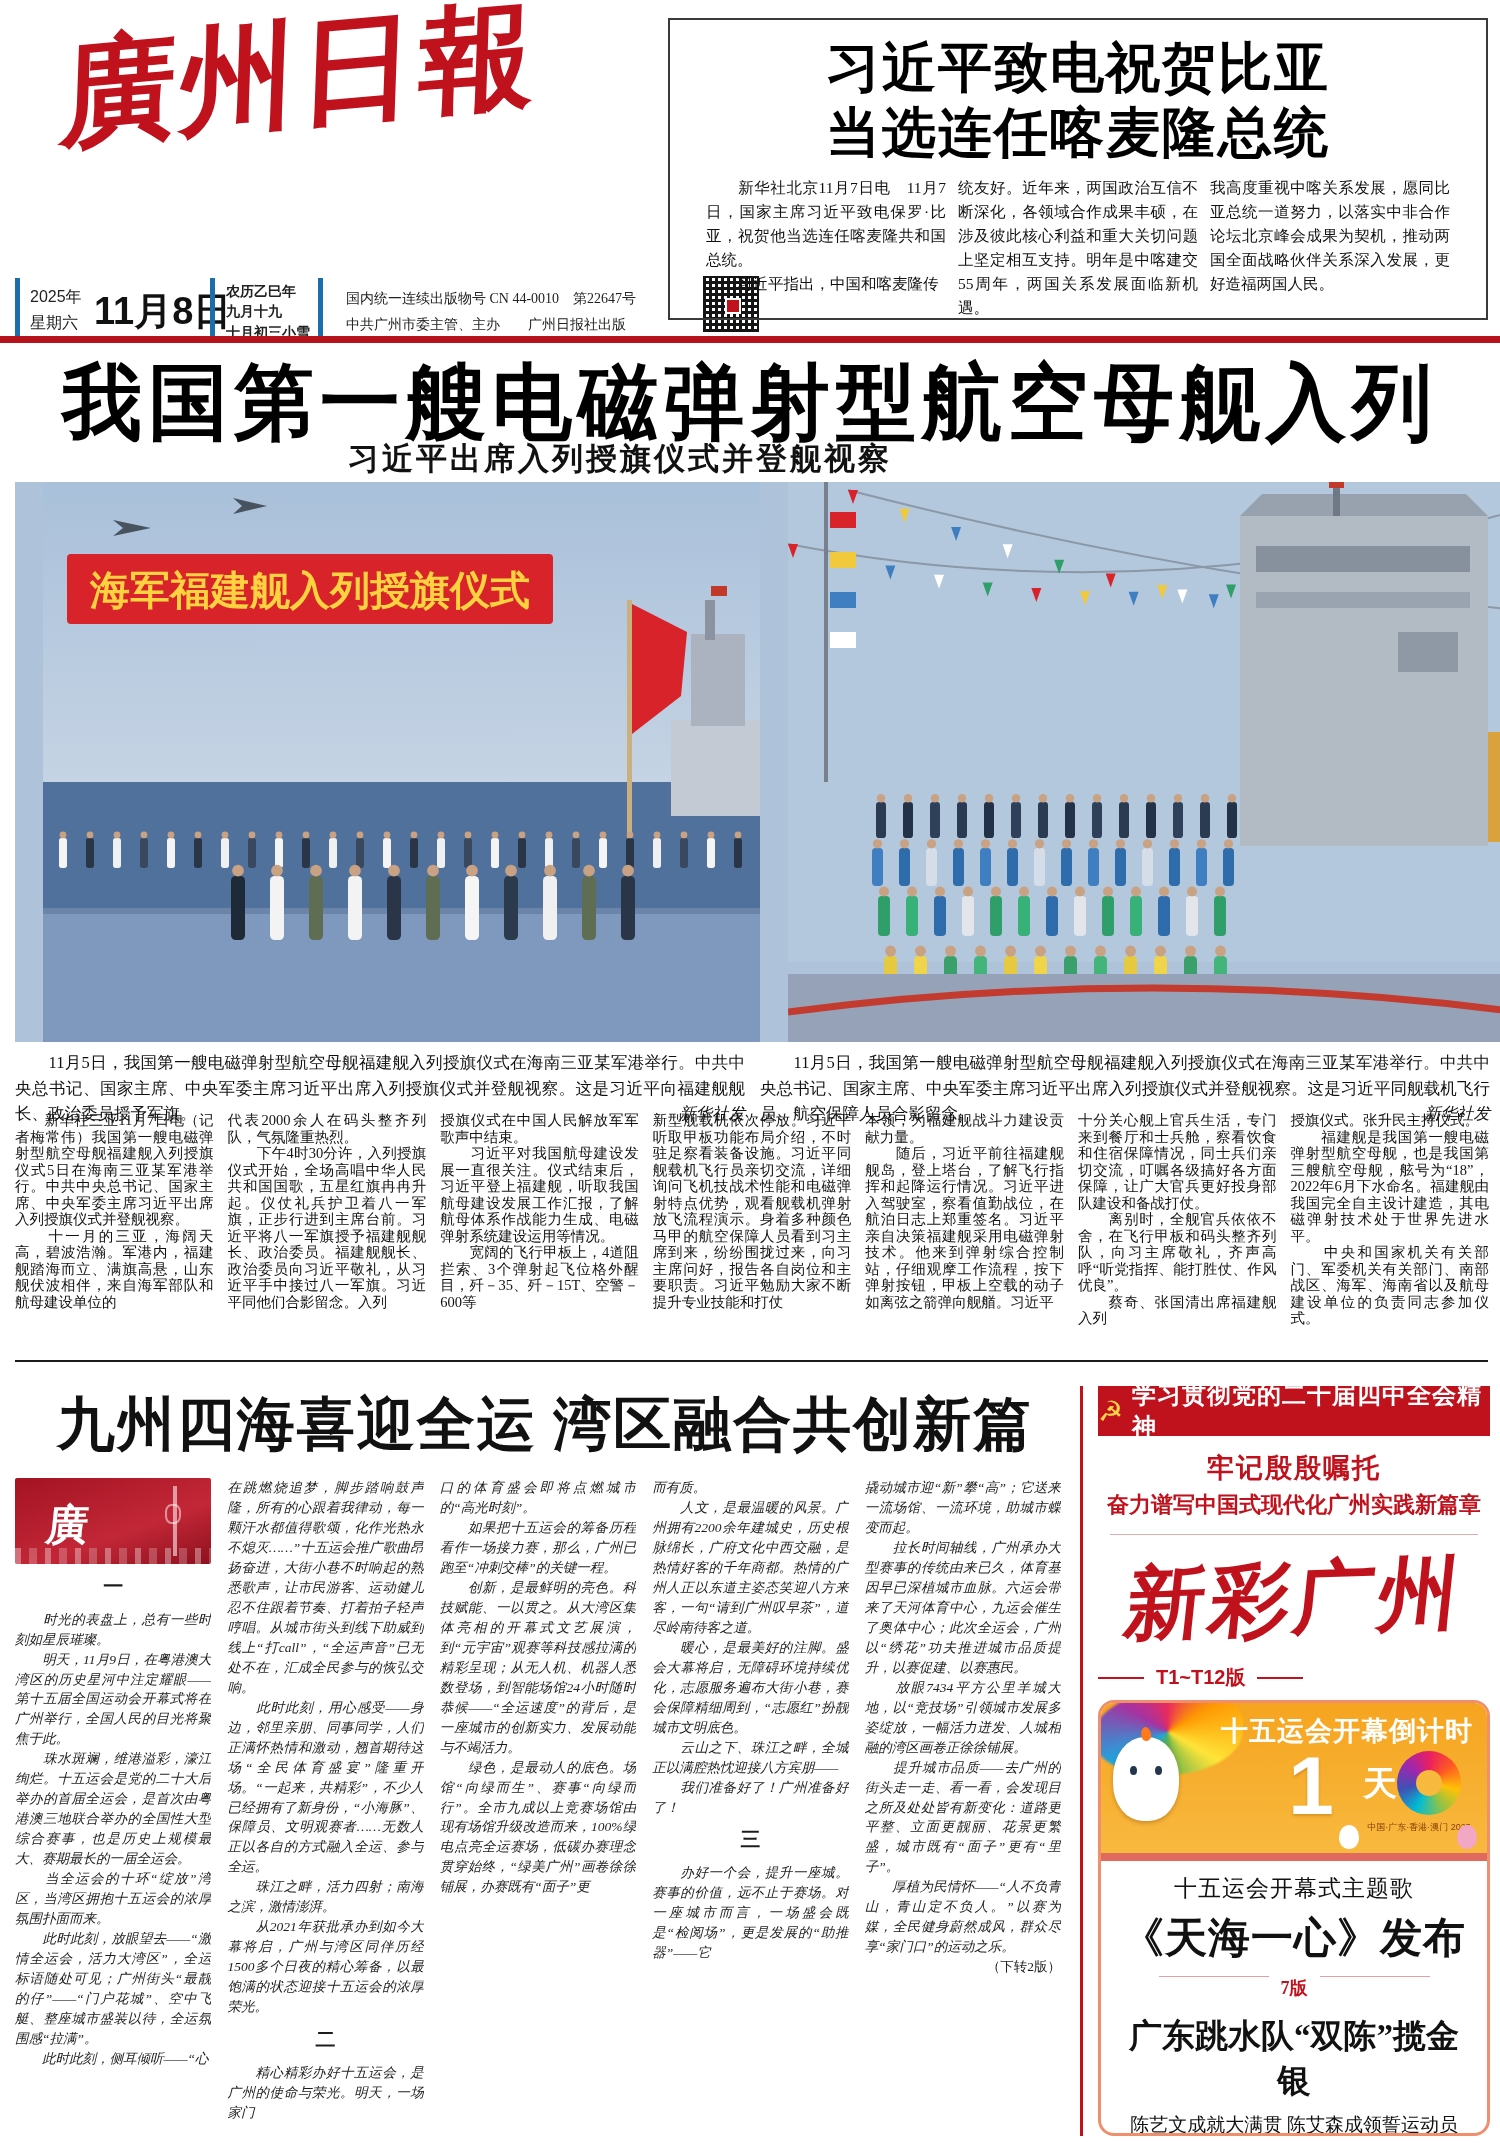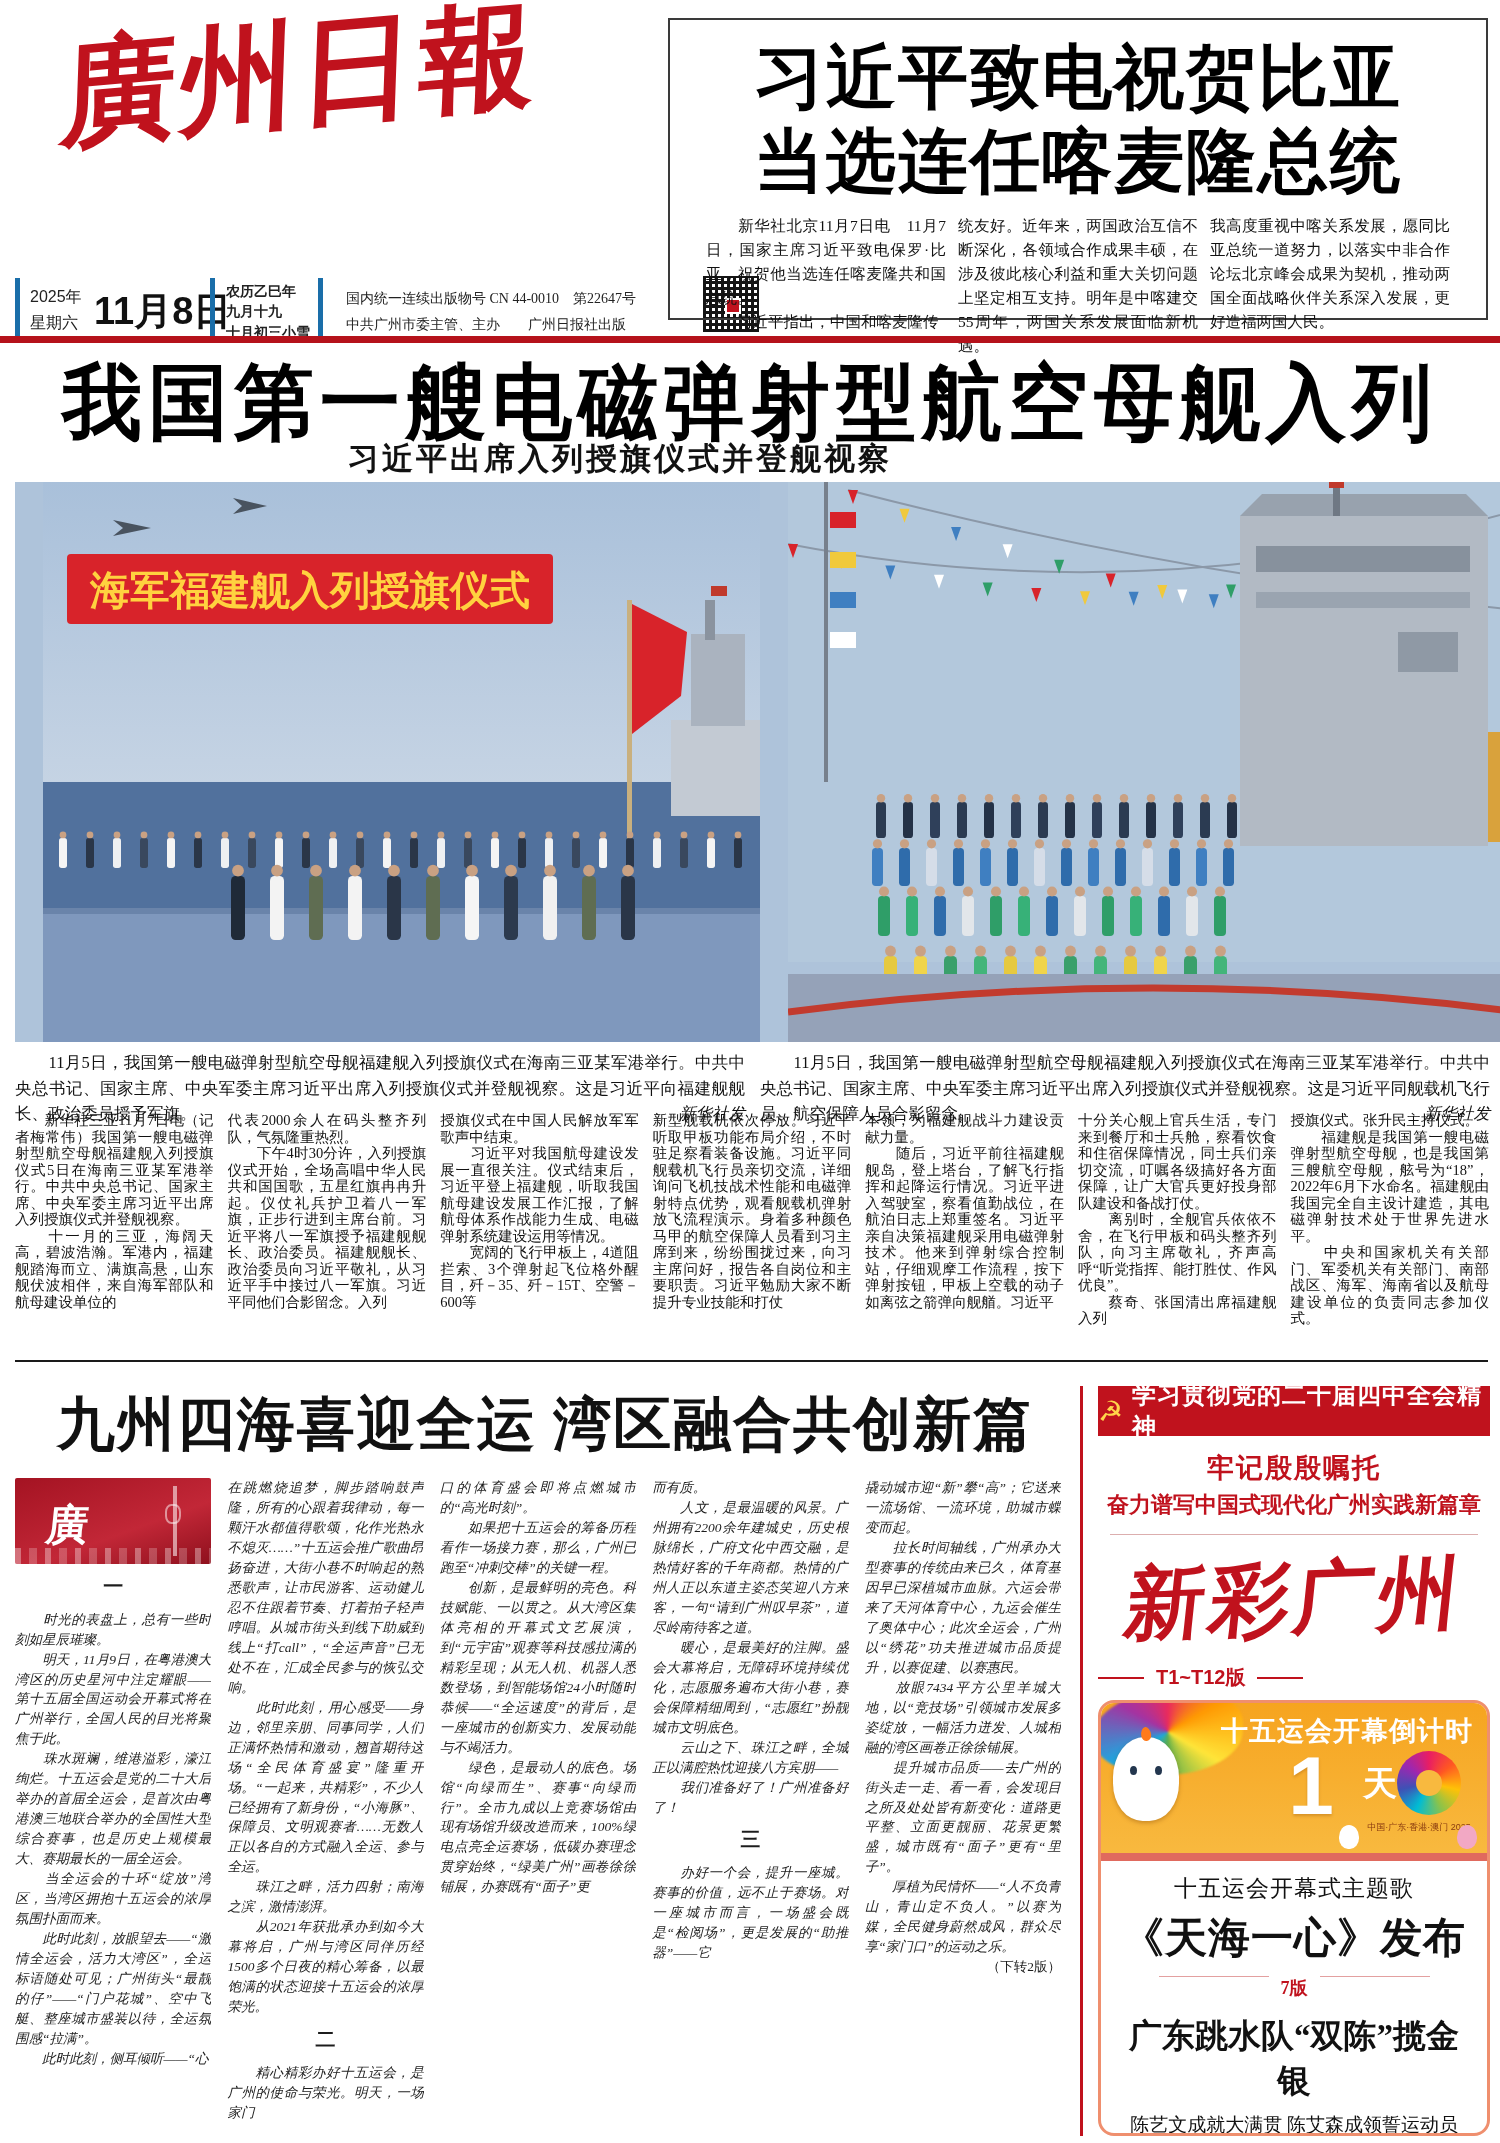--- a/index.html
+++ b/index.html
@@ -16,21 +16,21 @@
   .dateyear{left:30px;top:284px;font-size:16px;line-height:1.6;font-family:"Liberation Sans",sans-serif;color:#222;}
   .datebig{left:94px;top:286px;font-size:38px;font-weight:700;font-family:"Liberation Sans",sans-serif;color:#111;}
   .lunar{left:226px;top:282px;font-size:14px;line-height:1.45;white-space:pre-line;color:#222;font-weight:700;}
   .pubinfo{left:346px;top:286px;width:320px;font-size:14px;line-height:1.85;white-space:pre-line;color:#222;}
   .qr{left:703px;top:276px;width:56px;height:56px;
       background-image:repeating-linear-gradient(0deg,#151515 0 3px,transparent 3px 6px),
                        repeating-linear-gradient(90deg,#151515 0 3px,#fff 3px 6px);}
   .qr .dot{position:absolute;left:22px;top:22px;width:12px;height:12px;background:#c0121d;border:2px solid #fff;}
   
   .tr-box{left:668px;top:18px;width:820px;height:302px;border:2px solid #3a3a3a;box-sizing:border-box;}
-  .tr-title{margin:16px 20px 10px;text-align:center;font-size:70px;font-weight:900;line-height:1.2;
+  .tr-title{margin:16px 20px 10px;text-align:center;font-size:54px;font-weight:900;line-height:1.2;
             white-space:pre-line;letter-spacing:2px;color:#000;}
   .tr-cols{display:flex;gap:12px;margin:10px 36px 0;}
   .tr-col{flex:1;font-size:15.5px;line-height:1.55;}
   
   .redrule{left:0;top:336px;width:1500px;height:7px;background:#b5121b;}
   .headline{left:0;top:350px;width:1500px;text-align:center;font-size:80px;font-weight:900;
             letter-spacing:6px;transform:scaleY(1.04);color:#000;}
   .subhead{left:0;top:438px;width:1240px;text-align:center;font-size:31px;font-weight:700;letter-spacing:3px;}
   .photo{top:482px;width:730px;height:560px;overflow:hidden;background:#aec3da;padding-left:28px;}
   .caption{top:1050px;width:730px;font-size:16.5px;line-height:1.55;}

